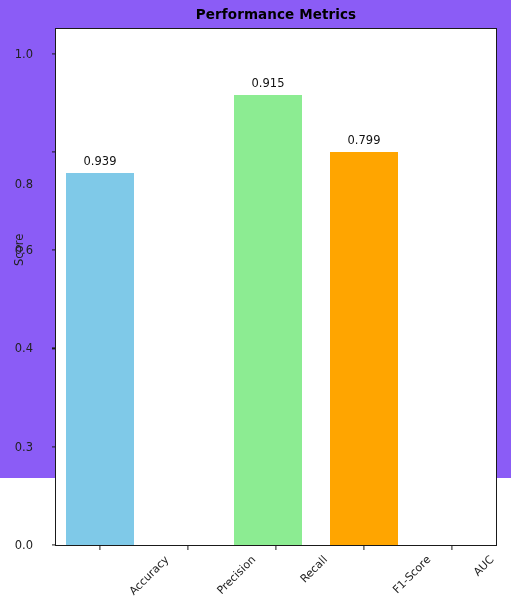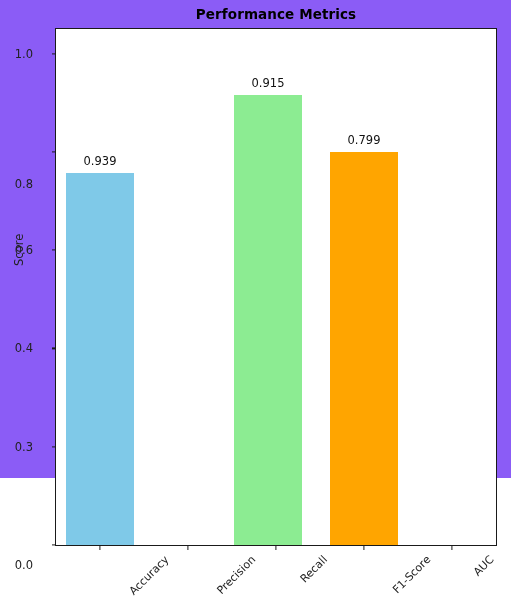--- a/index.html
+++ b/index.html
@@ -131,21 +131,21 @@
 
 <div id="figure">
 
   <div id="chart-title">Performance Metrics</div>
 
   <div id="ylabel">Score</div>
 
   <div id="plot-area">
     <div id="yaxis-ticks">
         <div class="ytick-mark" style="top: 516px;"></div>
-        <div class="ytick" style="top: 536px;">0.0</div>
+        <div class="ytick" style="top: 516px;">0.0</div>
         <div class="ytick-mark" style="top: 417.714px;"></div>
         <div class="ytick" style="top: 417.714px;">0.3</div>
         <div class="ytick-mark" style="top: 319.429px;"></div>
         <div class="ytick" style="top: 319.429px;">0.4</div>
         <div class="ytick-mark" style="top: 221.143px;"></div>
         <div class="ytick" style="top: 221.143px;">0.6</div>
         <div class="ytick-mark" style="top: 122.857px;"></div>
         <div class="ytick" style="top: 114px; margin-top: 41px;">0.8</div>
         <div class="ytick-mark" style="top: 24.5714px;"></div>
         <div class="ytick" style="top: 24.5714px;">1.0</div>

